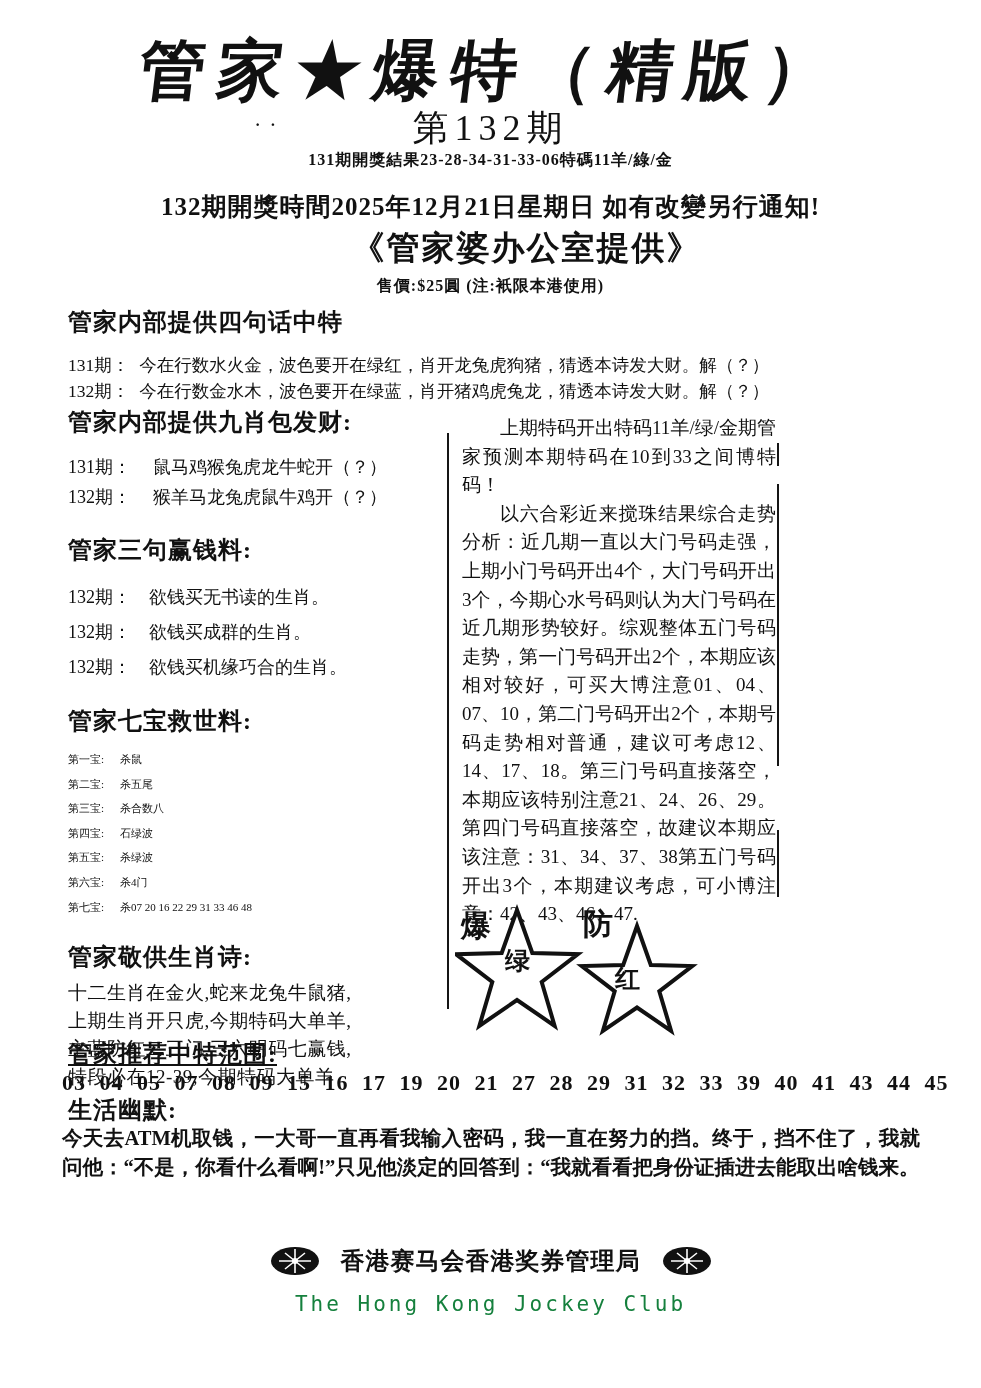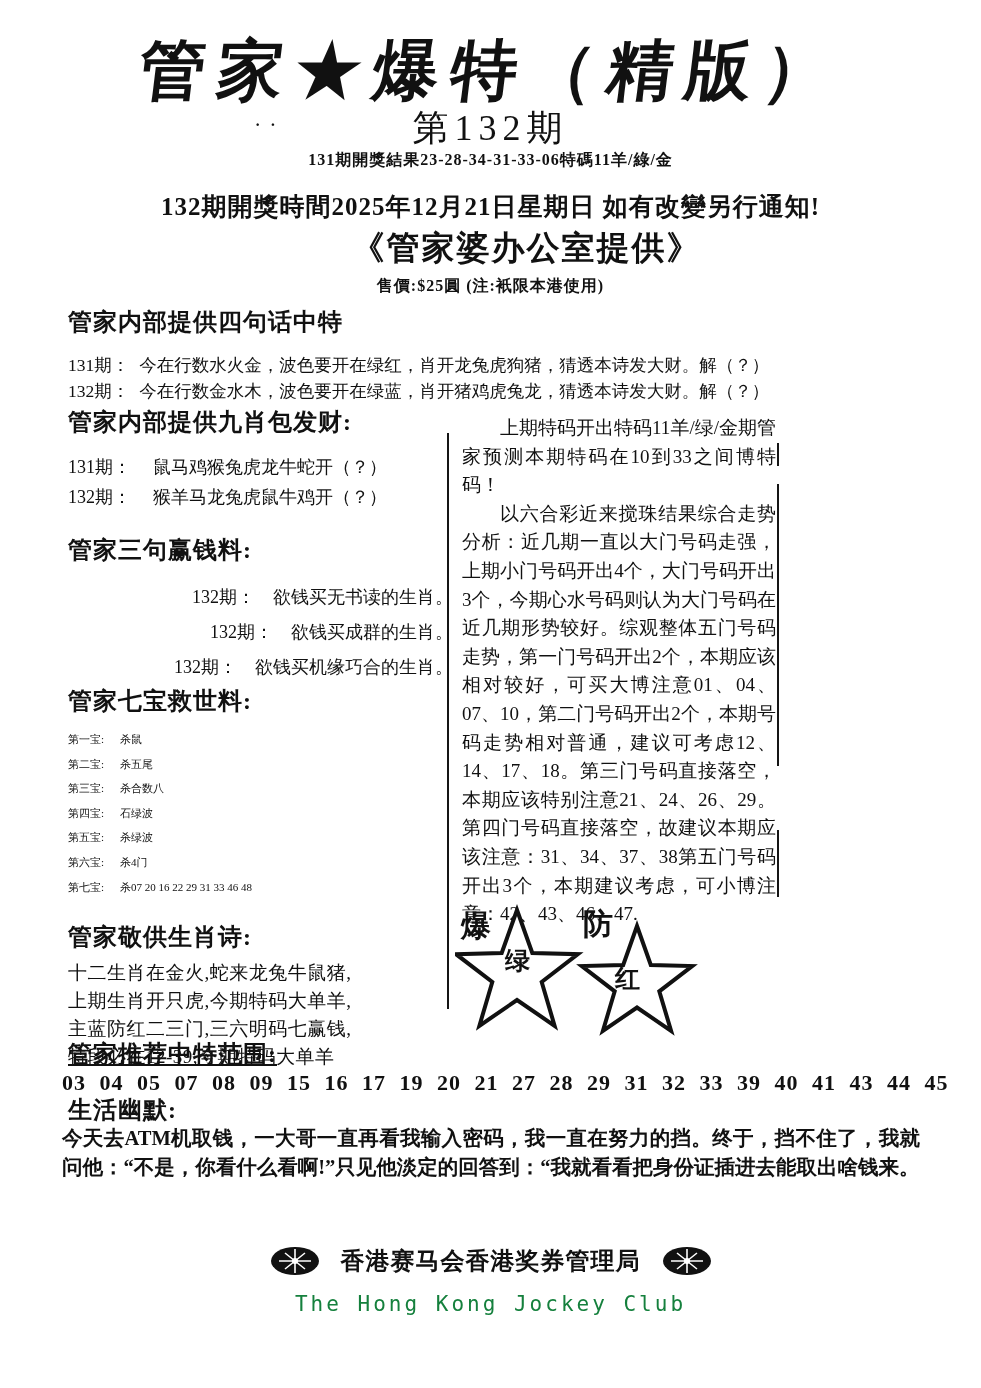--- a/index.html
+++ b/index.html
@@ -40,23 +40,23 @@
   .sec-four{left:68px;top:306px;width:880px;}
   .sec-four .sec-h{margin-bottom:14px;}
   .sec-four .trow{font-size:17.5px;line-height:26px;}
 
   
   .left-col{left:68px;top:406px;width:385px;}
   .h-nine{margin-bottom:14px;}
   .rows-nine .trow{font-size:18px;line-height:30px;}
   .rows-nine .lbl{margin-right:22px;}
   .h-three{margin-top:22px;margin-bottom:14px;}
-  .rows-three .trow{font-size:18px;line-height:35px;text-align:right;}
+  .rows-three .trow{font-size:18px;line-height:35px;}
   .rows-three .lbl{margin-right:18px;}
-  .h-seven{margin-bottom:10px;}
+  .h-seven{margin-top:20px;margin-bottom:10px;}
   .rows-seven .trow{font-size:11px;line-height:24.6px;}
   .rows-seven .lbl{margin-right:16px;}
   .h-poem{margin-top:22px;margin-bottom:6px;}
   .poem-line{font-size:19px;line-height:28px;white-space:nowrap;letter-spacing:0.5px;}
 
   
   .analysis{left:462px;top:414px;width:314px;font-size:19px;line-height:28.6px;text-align:justify;}
   .analysis p{margin:0;text-indent:2em;}
 
   .vrule{width:2px;background:#151515;}

